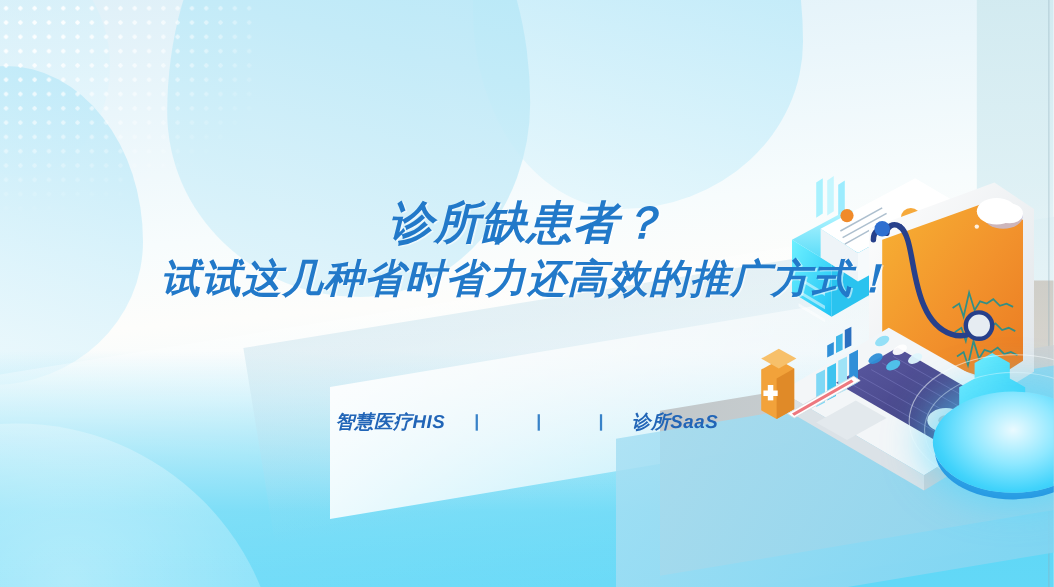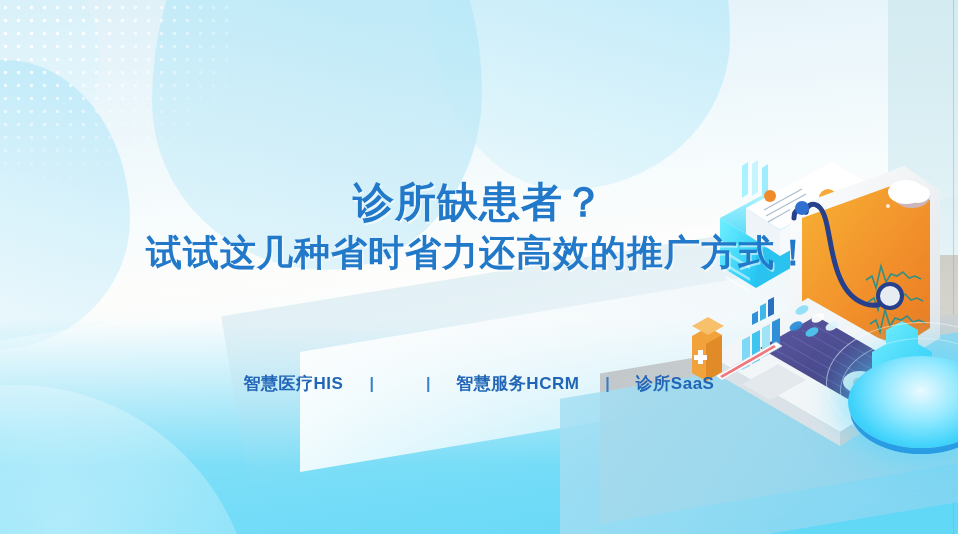--- a/index.html
+++ b/index.html
@@ -3,20 +3,21 @@
 <meta charset="utf-8">
 <style>
   html,body{margin:0;padding:0;background:#fff;}
   body{font-family:"Liberation Sans","DejaVu Sans",sans-serif;}
 
   .banner{
     position:relative;
     width:958px;height:534px;
     overflow:hidden;
     background:linear-gradient(175deg,#dff0f8 0%,#eaf6fb 18%,#f7fcfd 38%,#fdfdfb 50%,#f2fafd 62%,#bde9f8 82%,#6ddcf7 100%);
+    font-style:italic;
   }
 
   
   .bg-layer{position:absolute;inset:0;pointer-events:none;}
 
   .halftone{
     position:absolute;left:-14px;top:-12px;width:250px;height:215px;
     background-image:radial-gradient(circle, rgba(255,255,255,.95) 1.7px, rgba(255,255,255,0) 2.1px);
     background-size:13px 13px;
     -webkit-mask-image:radial-gradient(ellipse 150% 125% at 2% 0%, #000 24%, rgba(0,0,0,.55) 52%, rgba(0,0,0,0) 78%);
@@ -345,18 +346,17 @@
 
   <div class="headline">
     <div class="hl-line hl-1">诊所缺患者？</div>
     <div class="hl-line hl-2">试试这几种省时省力还高效的推广方式！</div>
   </div>
 
   <div class="keywords">
     <span class="kw">智慧医疗HIS</span>
     <span class="kw-sep">|</span>
     <span class="kw-sep">|</span>
-    <span class="kw">智慧服务HCRM</span>
     <span class="kw-sep">|</span>
     <span class="kw">诊所SaaS</span>
   </div>
 
 </div>
 
 </body></html>

